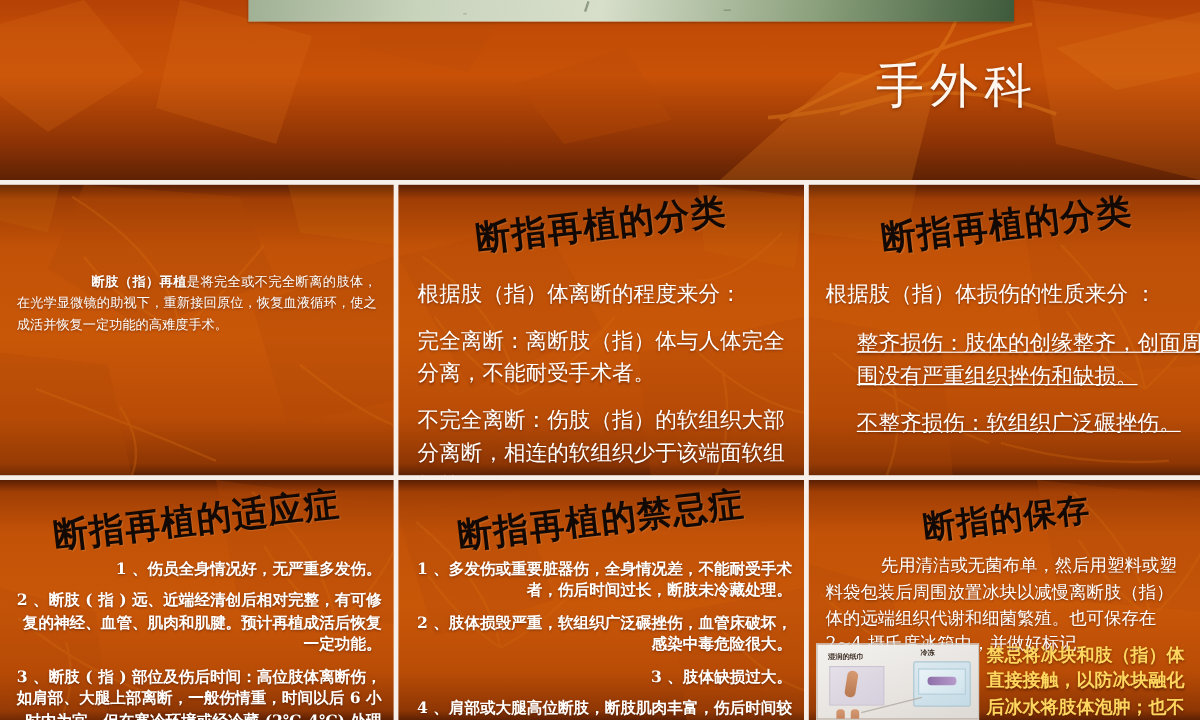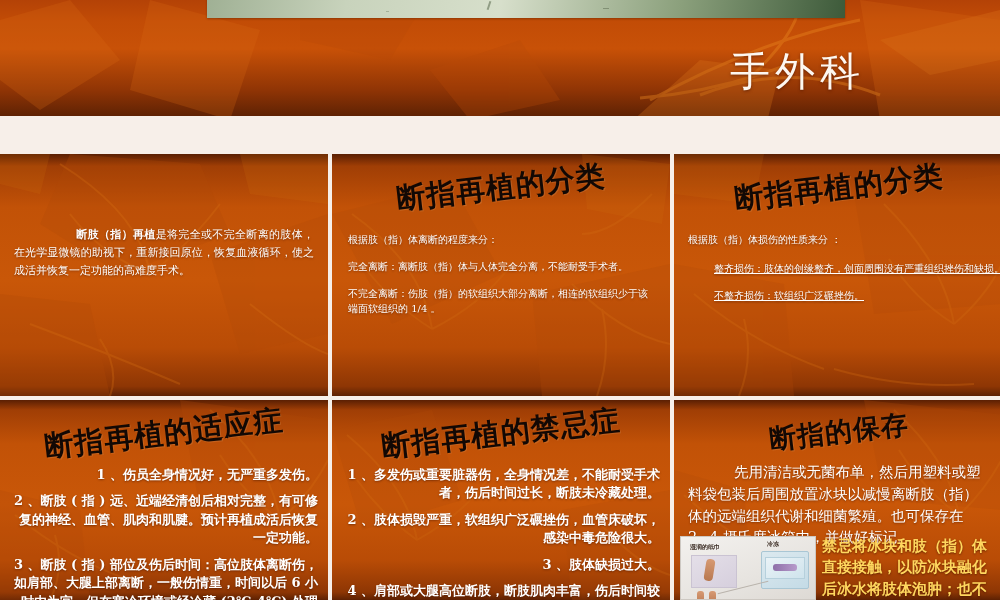--- a/index.html
+++ b/index.html
@@ -6,21 +6,21 @@
   * { margin:0; padding:0; box-sizing:border-box; }
   html, body {
     width:1000px; height:600px; overflow:hidden;
     background:#f6ece4;
     font-family:"Liberation Serif","DejaVu Serif",serif;
   }
   #stage { position:relative; width:1000px; height:600px; background:#f7efe9; }
 
   
   .header {
-    position:absolute; left:0; top:0; width:1000px; height:116px;
+    position:absolute; left:0; top:0; width:1000px; height:150px;
     background:linear-gradient(to bottom,#b44206 0%,#c24c06 18%,#c85107 42%,#8f3405 78%,#5f2204 100%);
     overflow:hidden;
   }
   .header .leafbg { position:absolute; inset:0; opacity:.55; }
   .green-banner {
     position:absolute; left:207px; top:-6px; width:638px; height:24px;
     background:linear-gradient(100deg,#9fb094 0%,#c8d3bc 22%,#d7dfcb 46%,#8ba07c 74%,#3d5a3a 100%);
     box-shadow:0 1px 2px rgba(0,0,0,.25);
   }
   .green-banner .fleck { position:absolute; background:#6b7a60; opacity:.65; }
@@ -68,21 +68,21 @@
   
   .c1-text {
     left:14px; right:14px; top:72px;
     font-size:11px; line-height:1.62; text-align:justify;
     text-shadow:0 1px 2px rgba(60,15,0,.5);
   }
   .c1-text .lead { font-weight:bold; }
   .c1-text .indent { display:inline-block; width:62px; }
 
   
-  .para { font-size:10px; line-height:1.5; margin-bottom:12px;
+  .para { font-size:18px; line-height:1.5; margin-bottom:12px;
           text-shadow:0 1px 2px rgba(60,15,0,.5); }
   .c2-text { left:16px; right:14px; top:78px; }
   .c3-text { left:14px; right:0; top:78px; }
   .c3-text .sub { padding-left:26px;text-decoration:underline; }
   .c3-text .p-lead { margin-bottom:14px; }
 
   
   .list { font-size:13px; line-height:1.42; }
   .list li { list-style:none; margin-bottom:8px;
              text-shadow:0 1px 2px rgba(60,15,0,.5); font-weight:bold;text-align:right; }

